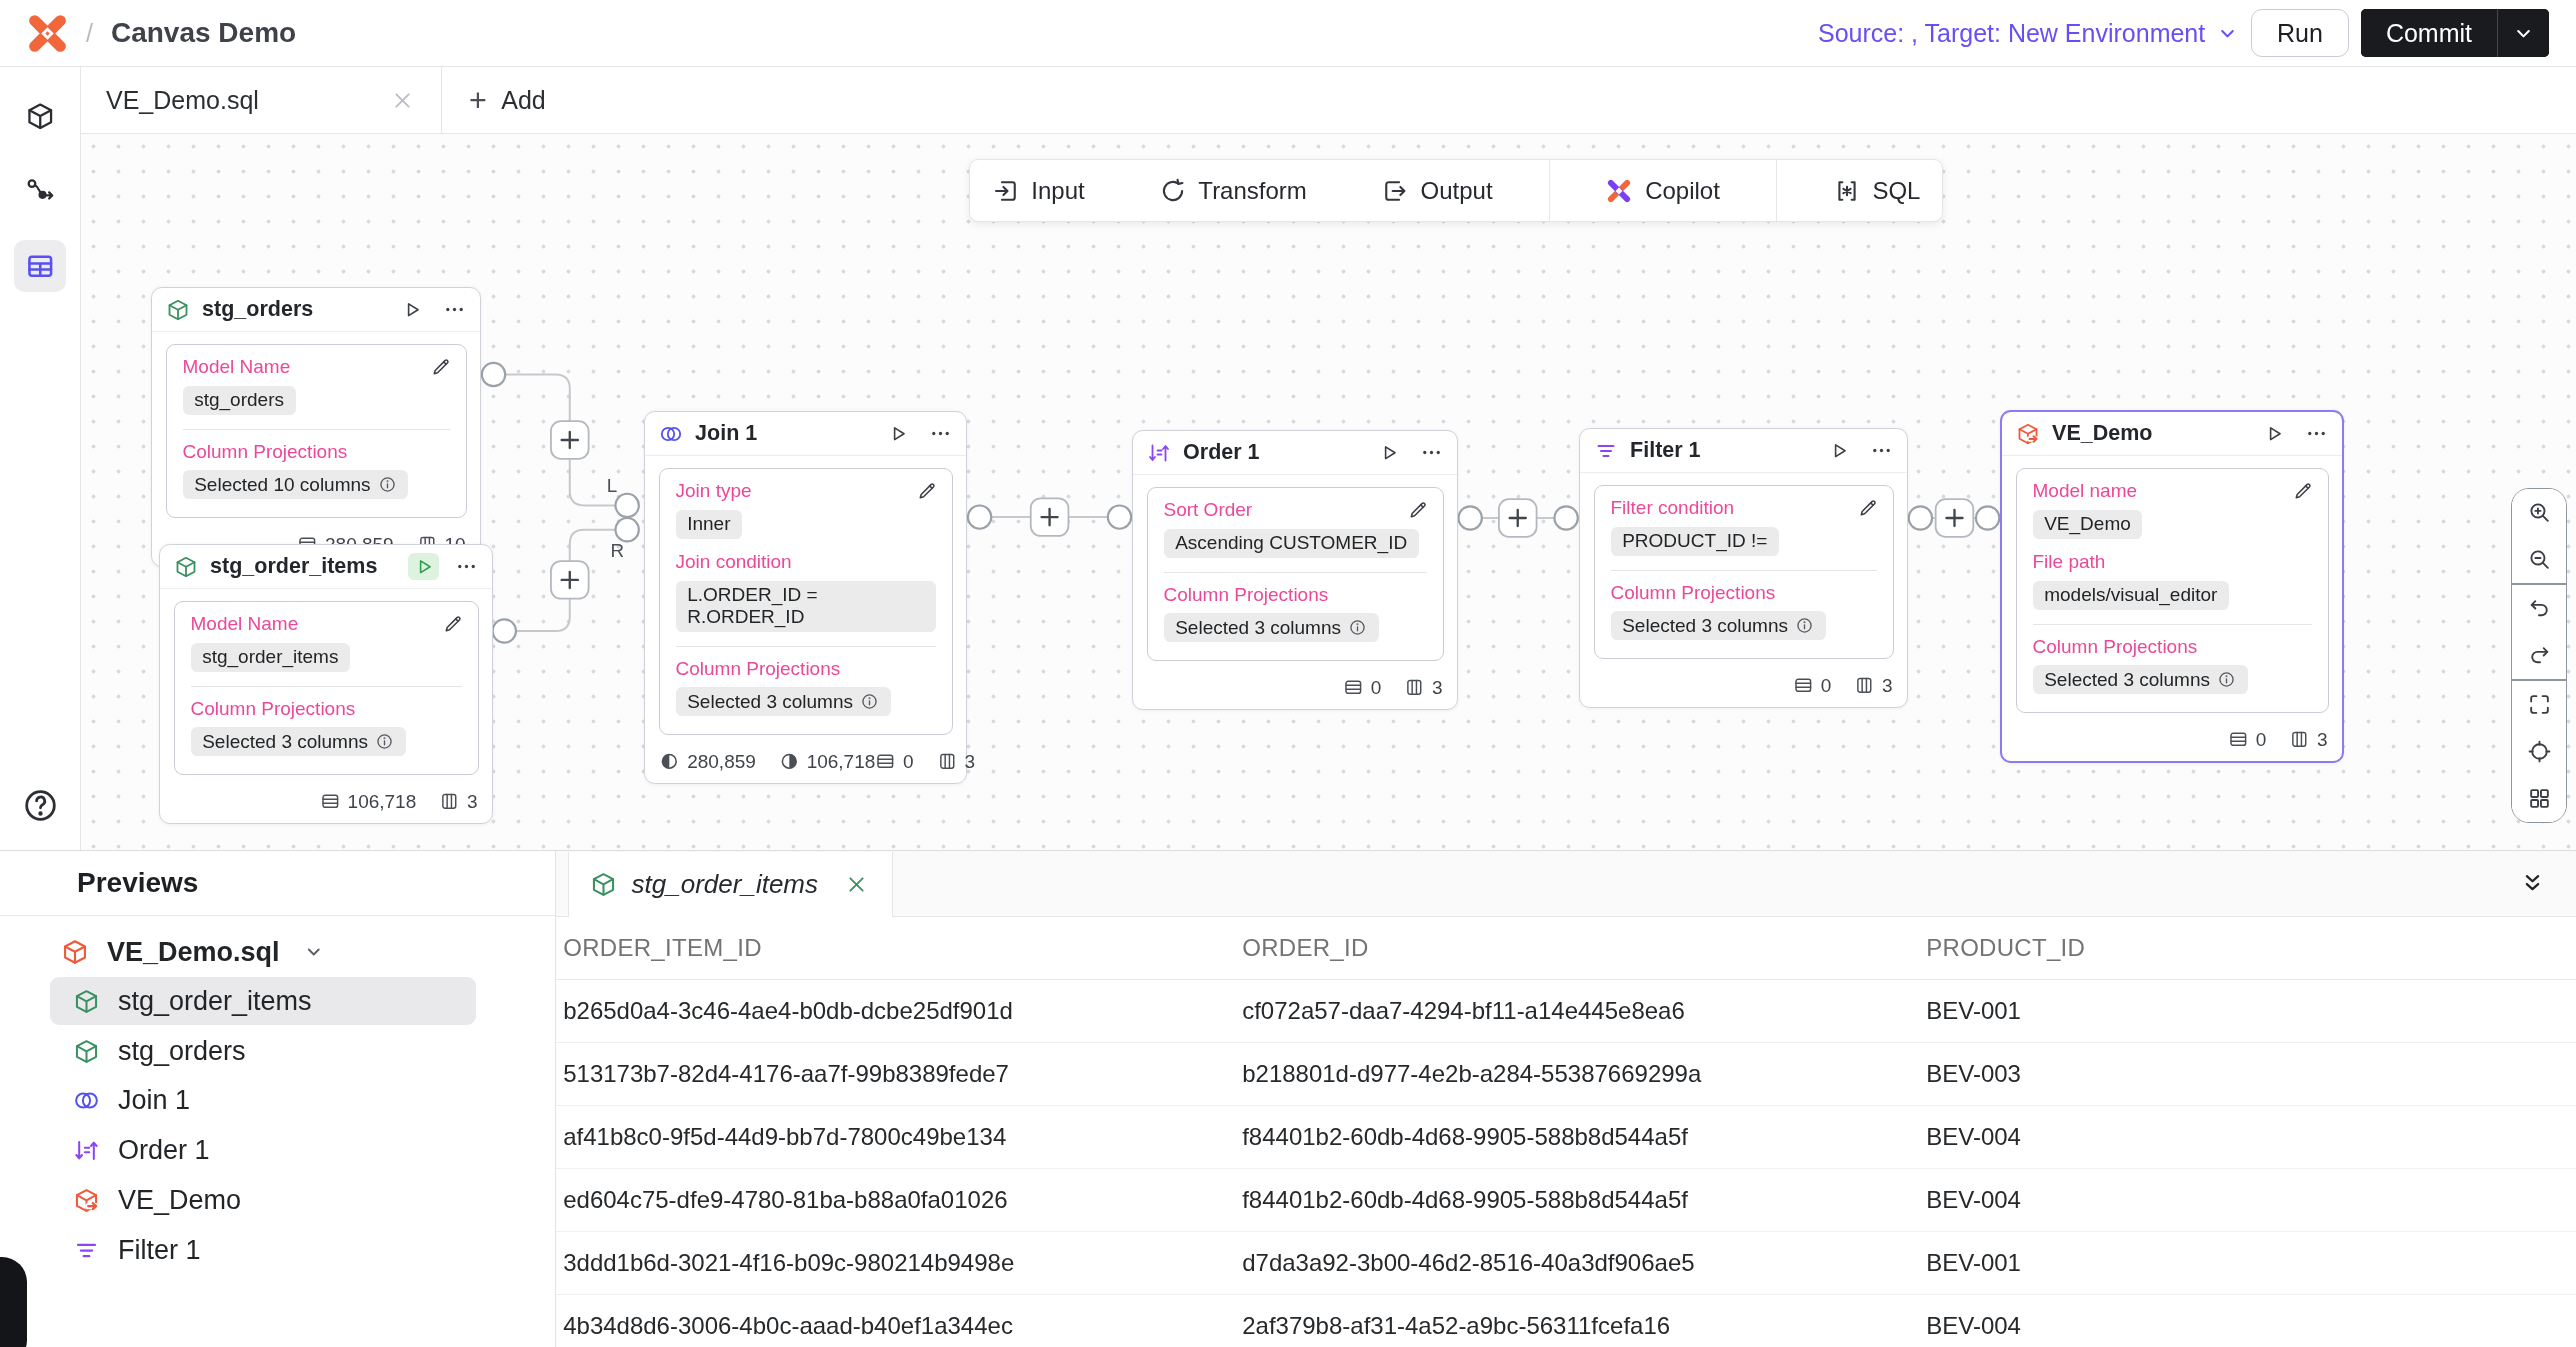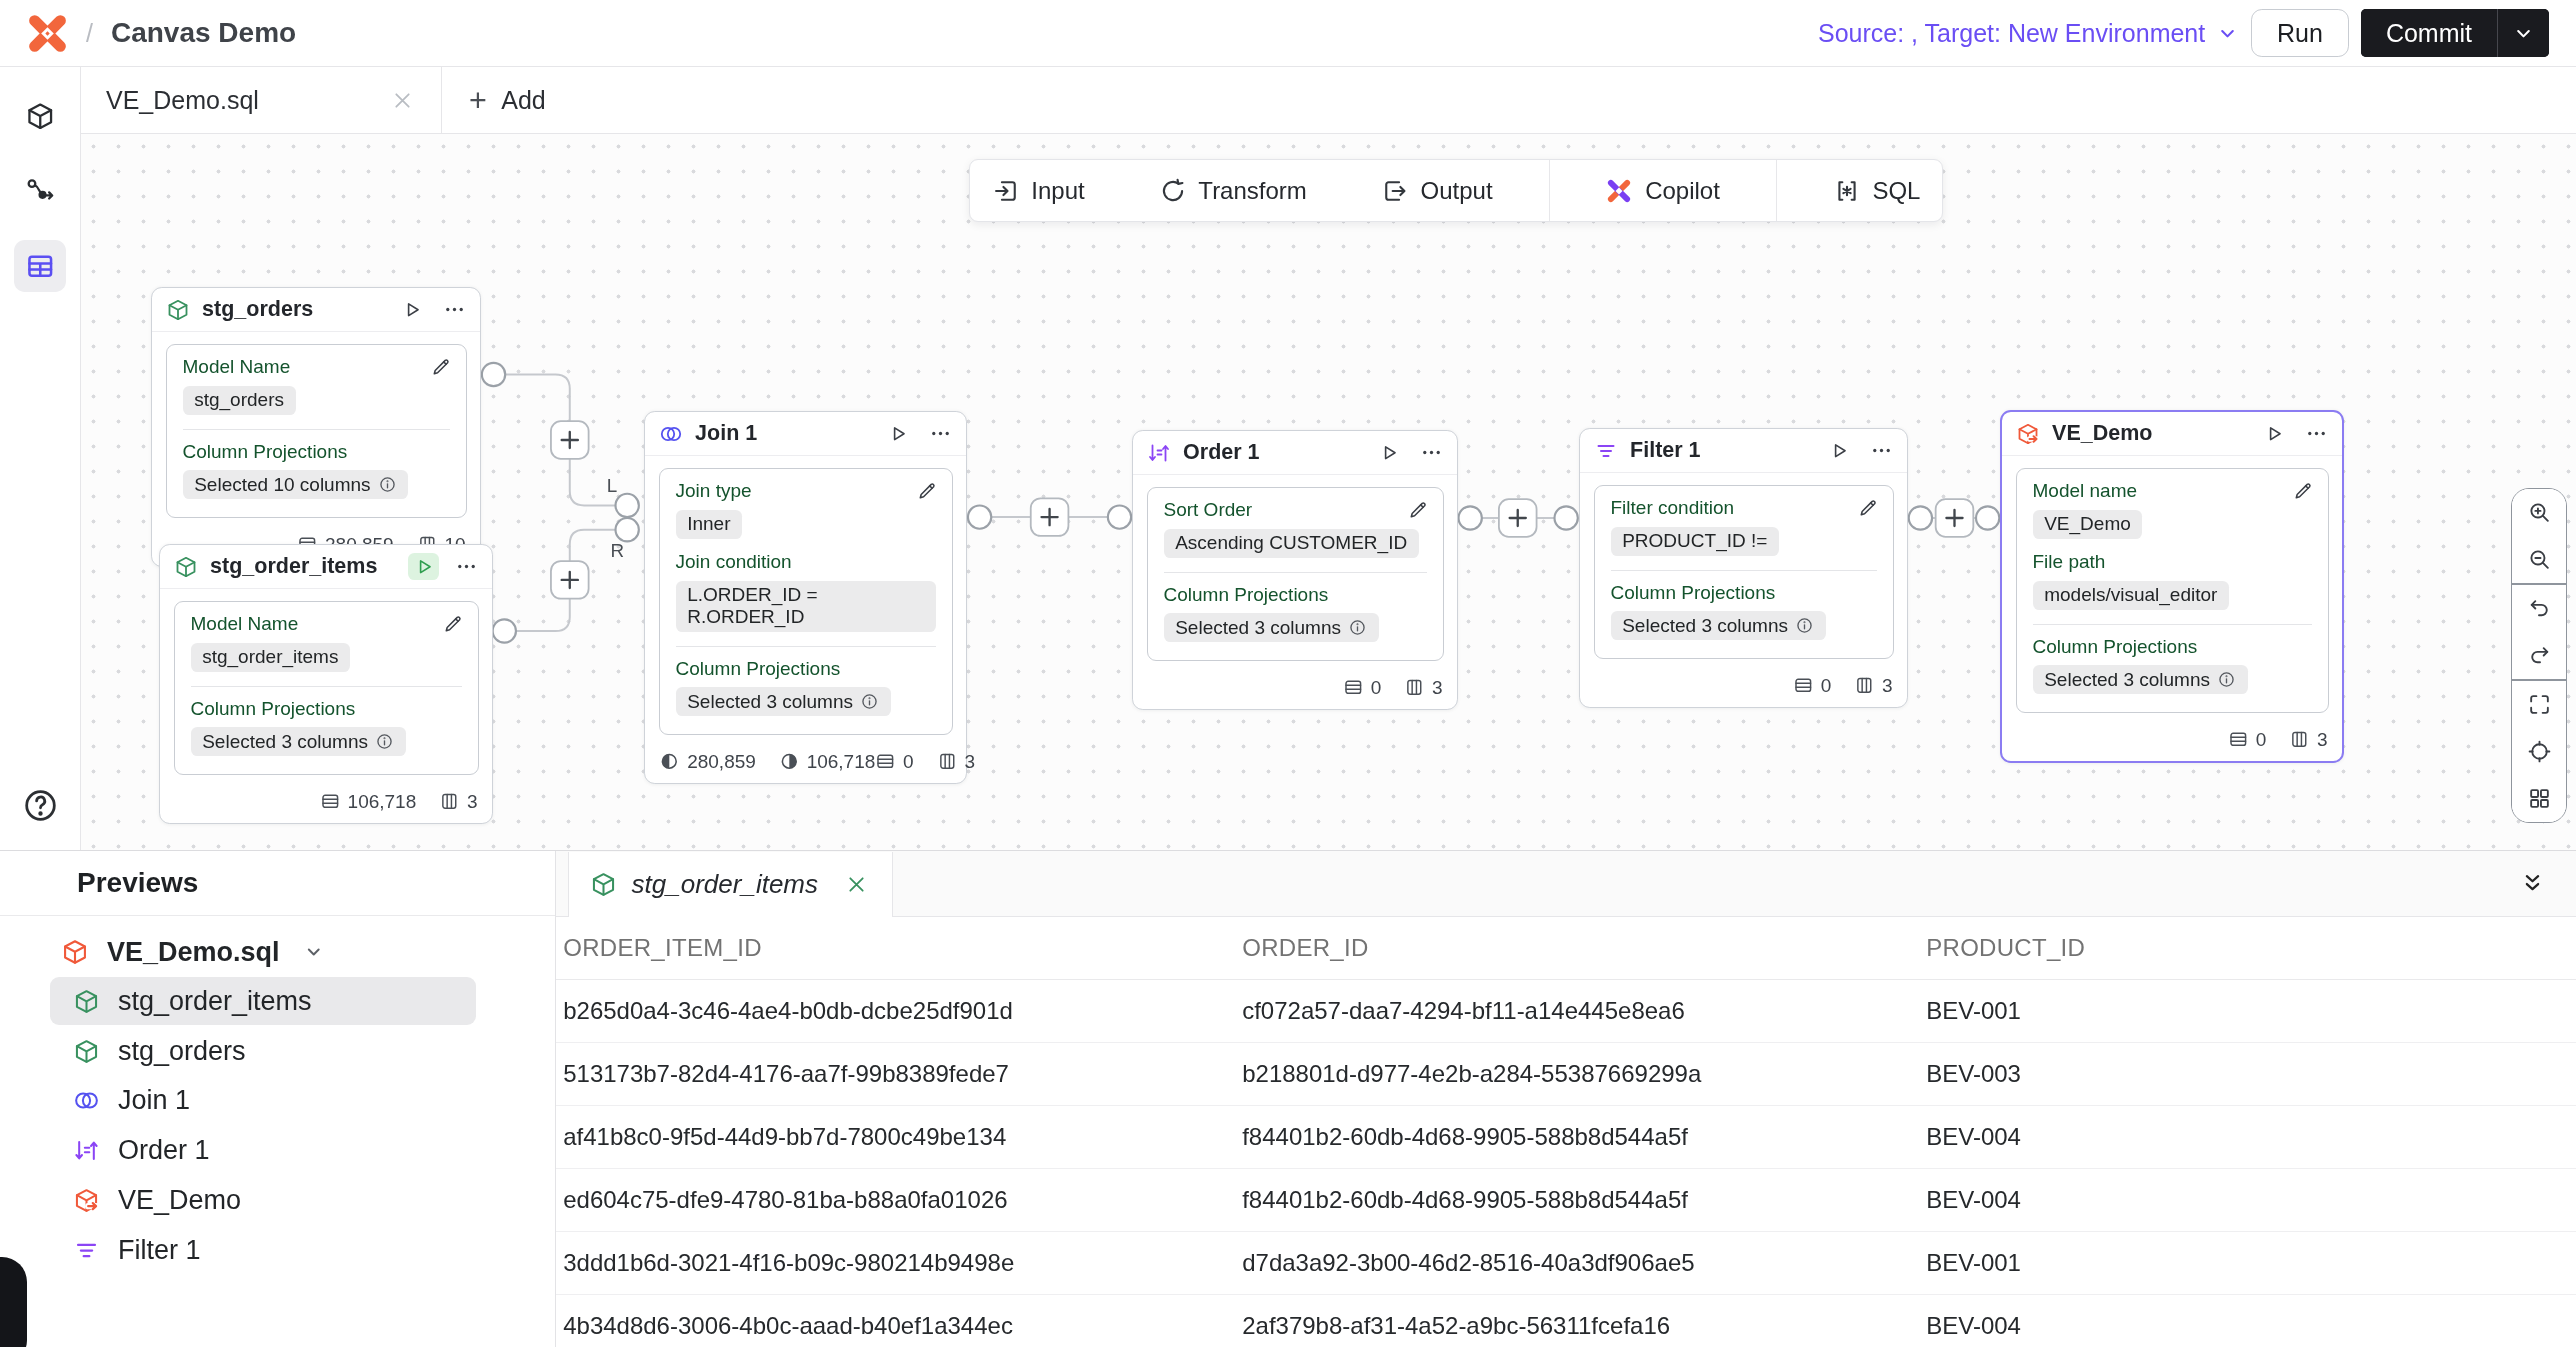--- a/index.html
+++ b/index.html
@@ -74,21 +74,21 @@
   .n-title { font-size:21.5px; font-weight:700; color:#23262b; }
   .n-actions { margin-left:auto; display:flex; align-items:center; gap:16px; }
   .n-play { width:30.5px; height:27px; display:flex; align-items:center; justify-content:center;
     color:#3b3f46; border-radius:6.3px; cursor:pointer; }
   .n-play .icon { width:21.5px; height:21.5px; }
   .n-play.active { background:#ddf3e0; color:#2f9e4f; }
   .n-dots { width:23px; height:23px; color:#3b3f46; cursor:pointer; }
   .n-card { position:relative; margin:11.7px 13.5px; border:0.9px solid #c9cdd3; border-radius:9px;
     padding:11.7px 16px 14.4px; }
   .n-pencil { position:absolute; top:10.8px; right:12.6px; width:23px; height:23px; color:#3b3f46; cursor:pointer; }
-  .n-label { font-size:19px; color:#14532d; margin-bottom:7.2px; }
+  .n-label { font-size:19px; color:#ec4899; margin-bottom:7.2px; }
   .n-chip { display:inline-flex; align-items:center; gap:7.2px; background:#ebebec; border-radius:6.3px;
     padding:3.6px 11.7px; font-size:19px; color:#222527; margin-bottom:3.6px; cursor:pointer; }
   .n-chip .icon { width:19px; height:19px; color:#55595f; }
   .n-field + .n-field { margin-top:9px; }
   .n-div { border:none; border-top:0.9px solid #e4e5e8; margin:10.8px 0 10.8px; }
   .n-foot { display:flex; align-items:center; padding:3.6px 14.4px 10.8px; font-size:19px; color:#3f444b; }
   .n-foot .grp { display:flex; gap:23px; }
   .n-foot .grp.right { margin-left:auto; }
   .stat { display:flex; align-items:center; gap:7.2px; }
   .stat .icon { width:20.6px; height:20.6px; color:#4a4f56; }

